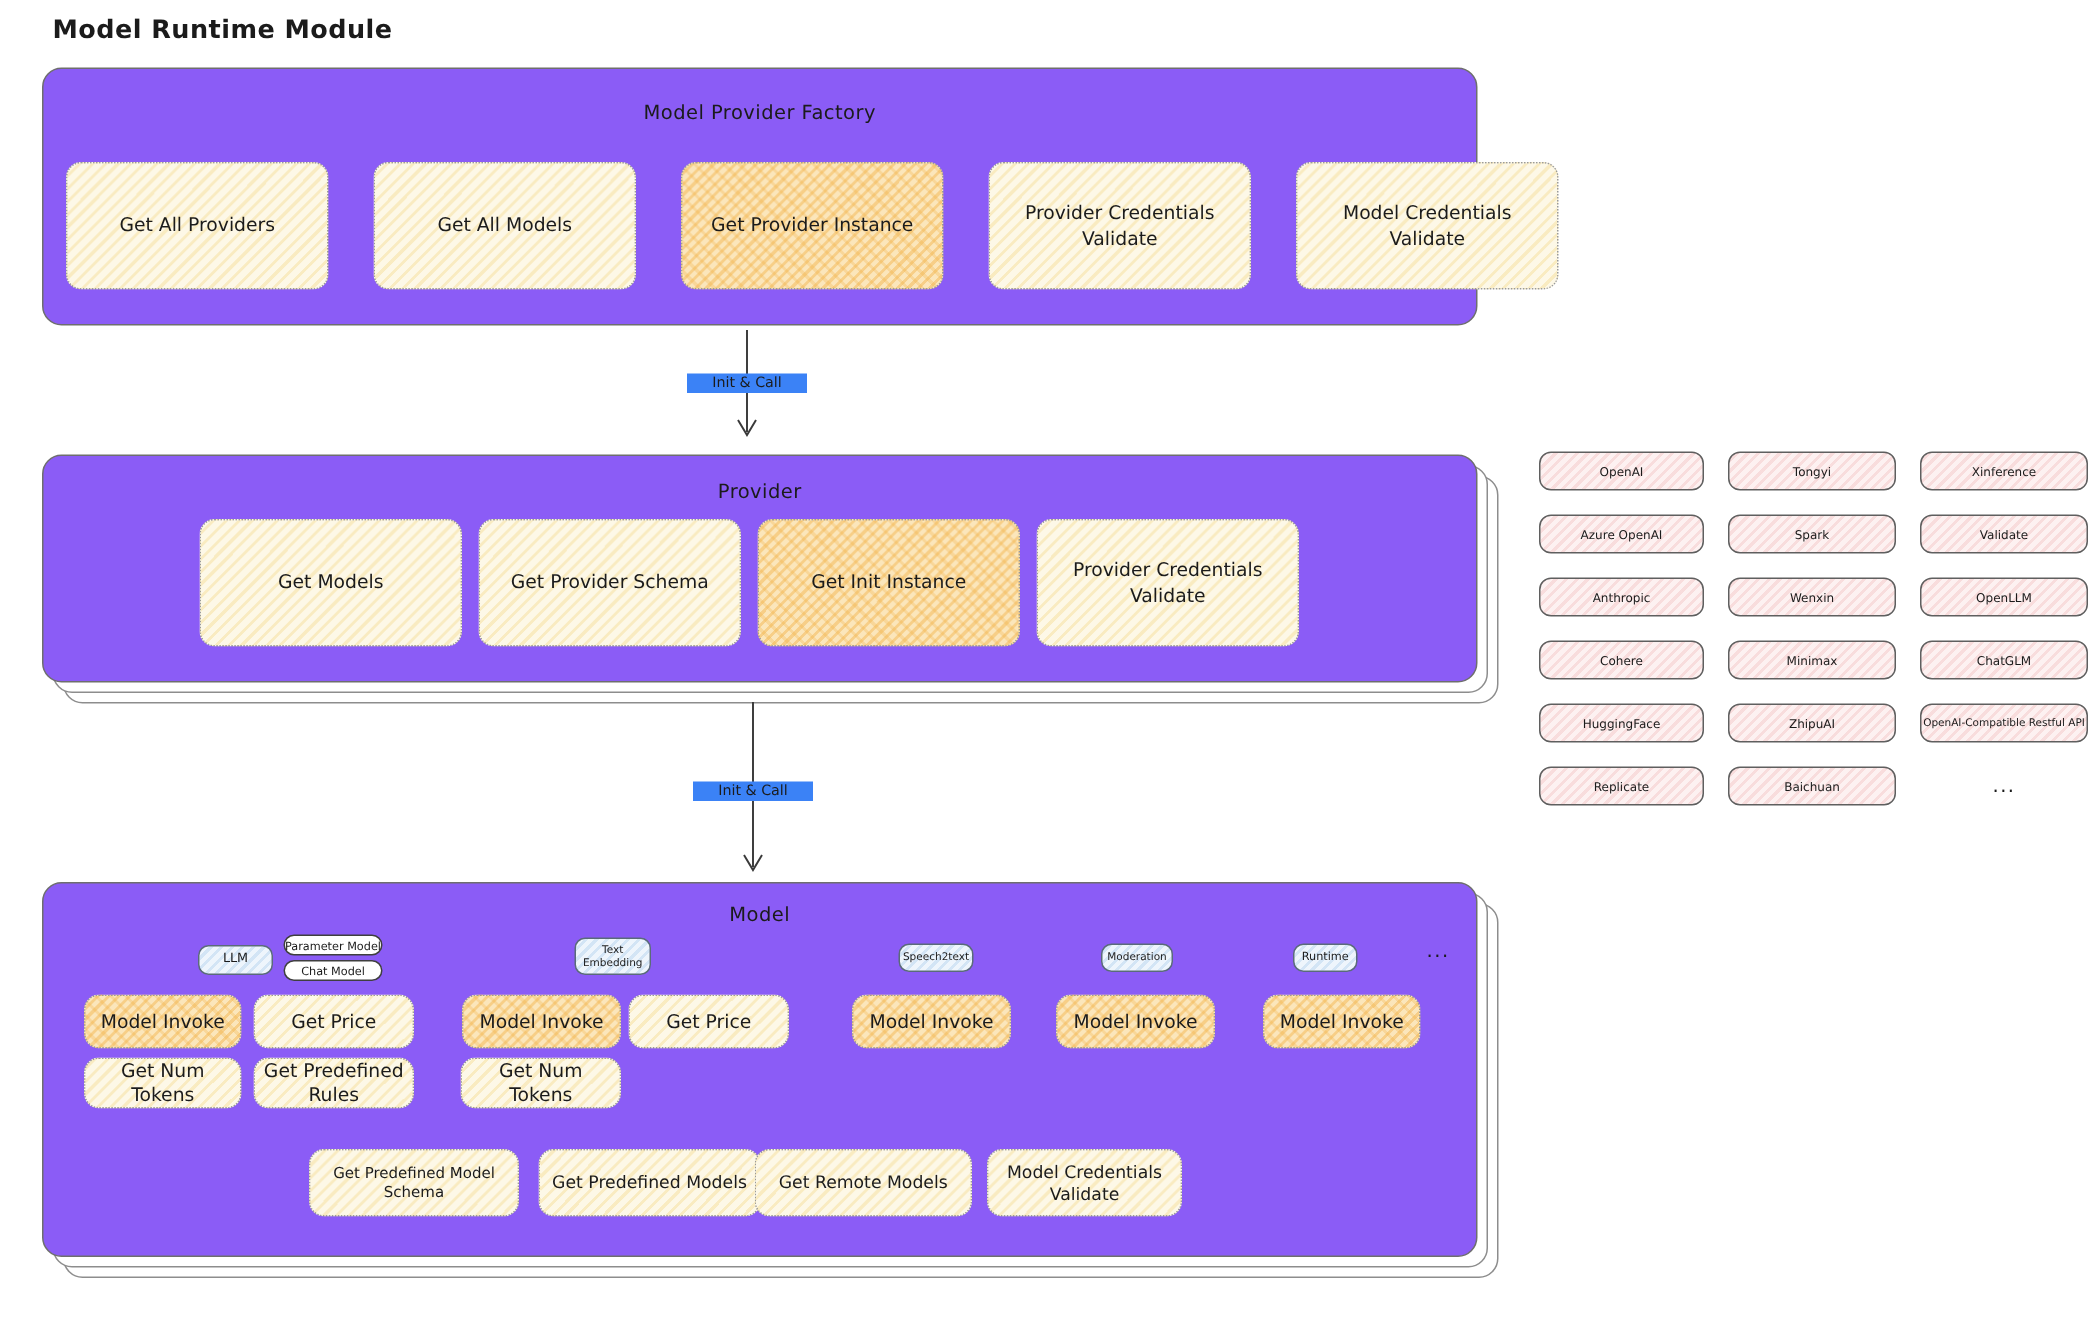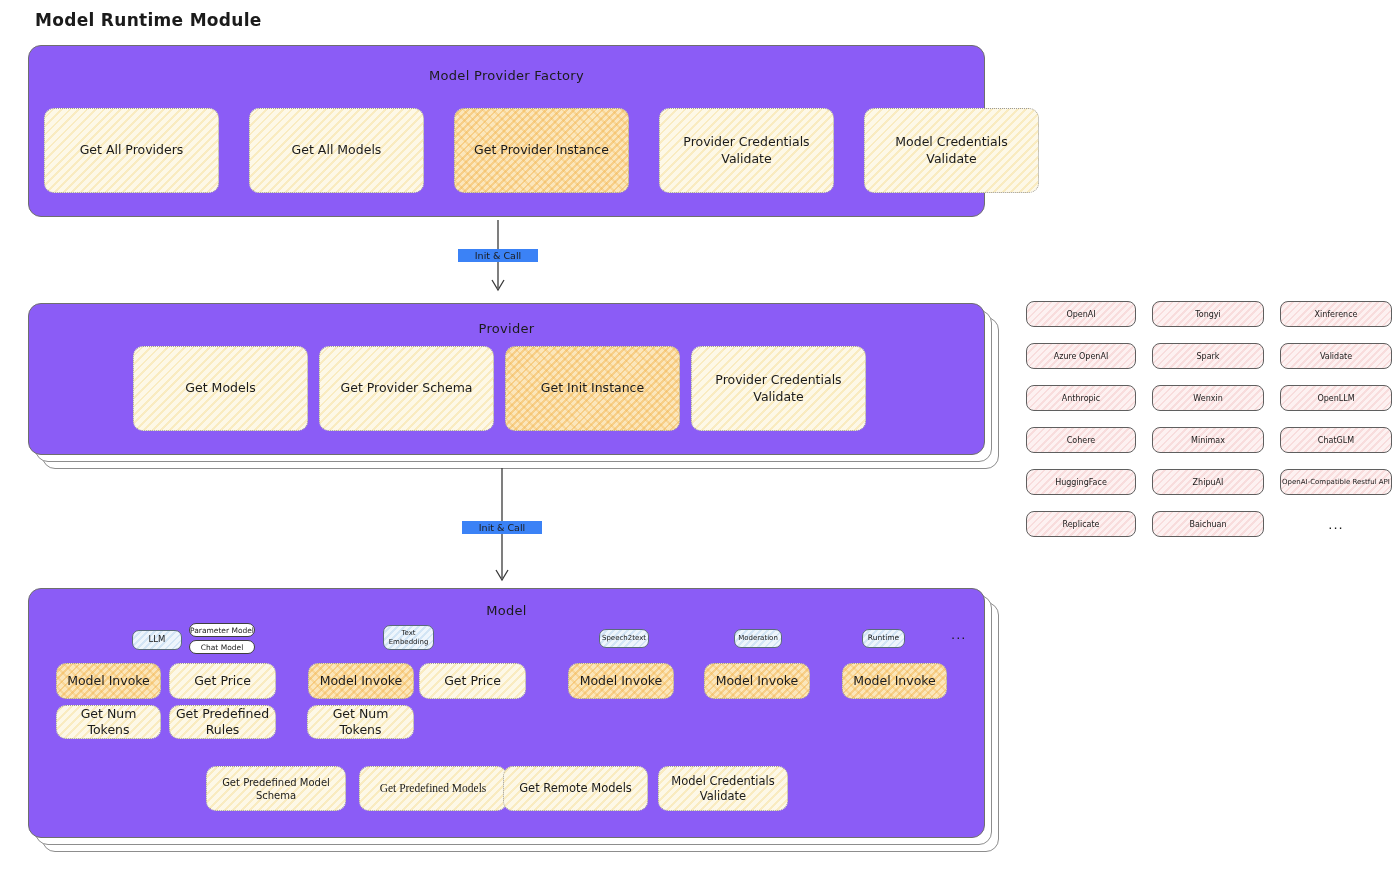--- a/index.html
+++ b/index.html
@@ -128,18 +128,18 @@
     <div class="btn light abs" style="left:390px;top:74px;width:107px;height:36px;">Get Price</div>
     <div class="btn hl abs" style="left:539px;top:74px;width:106px;height:36px;">Model Invoke</div>
     <div class="btn hl abs" style="left:675px;top:74px;width:106px;height:36px;">Model Invoke</div>
     <div class="btn hl abs" style="left:813px;top:74px;width:105px;height:36px;">Model Invoke</div>
 
     <div class="btn light abs" style="left:27px;top:116px;width:105px;height:34px;">Get Num Tokens</div>
     <div class="btn light abs" style="left:140px;top:116px;width:107px;height:34px;">Get Predefined Rules</div>
     <div class="btn light abs" style="left:278px;top:116px;width:107px;height:34px;">Get Num Tokens</div>
 
     <div class="btn light abs" style="left:177px;top:177px;width:140px;height:45px;font-size:10px;">Get Predefined Model Schema</div>
-    <div class="btn light abs" style="left:330px;top:177px;width:148px;height:45px;font-size:11.5px;font-family:Liberation Serif, serif;">Get Predefined Models</div>
+    <div class="btn light abs" style="left:330px;top:177px;width:148px;height:45px;font-size:11.5px;">Get Predefined Models</div>
     <div class="btn light abs" style="left:474px;top:177px;width:145px;height:45px;font-size:11.5px;">Get Remote Models</div>
     <div class="btn light abs" style="left:629px;top:177px;width:130px;height:45px;font-size:11.5px;">Model Credentials Validate</div>
   </div>
 
 </div>
 
 </body></html>

